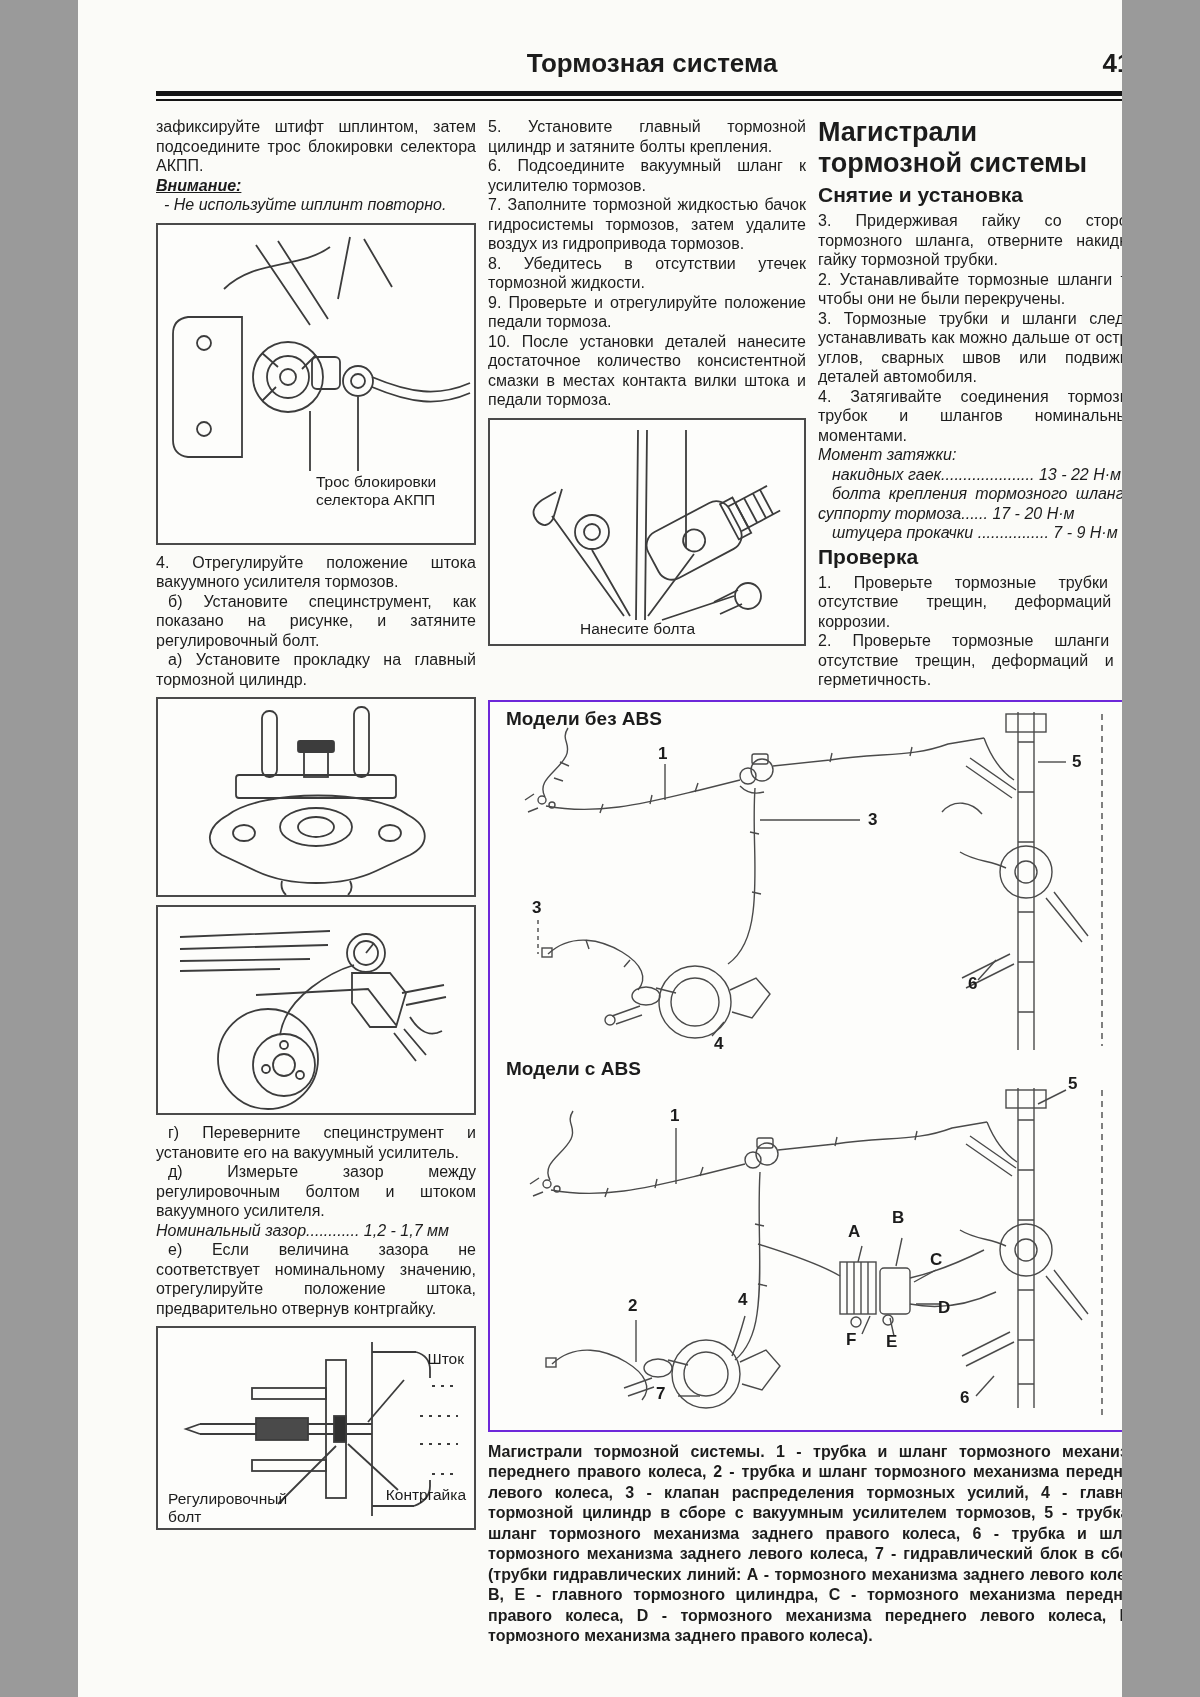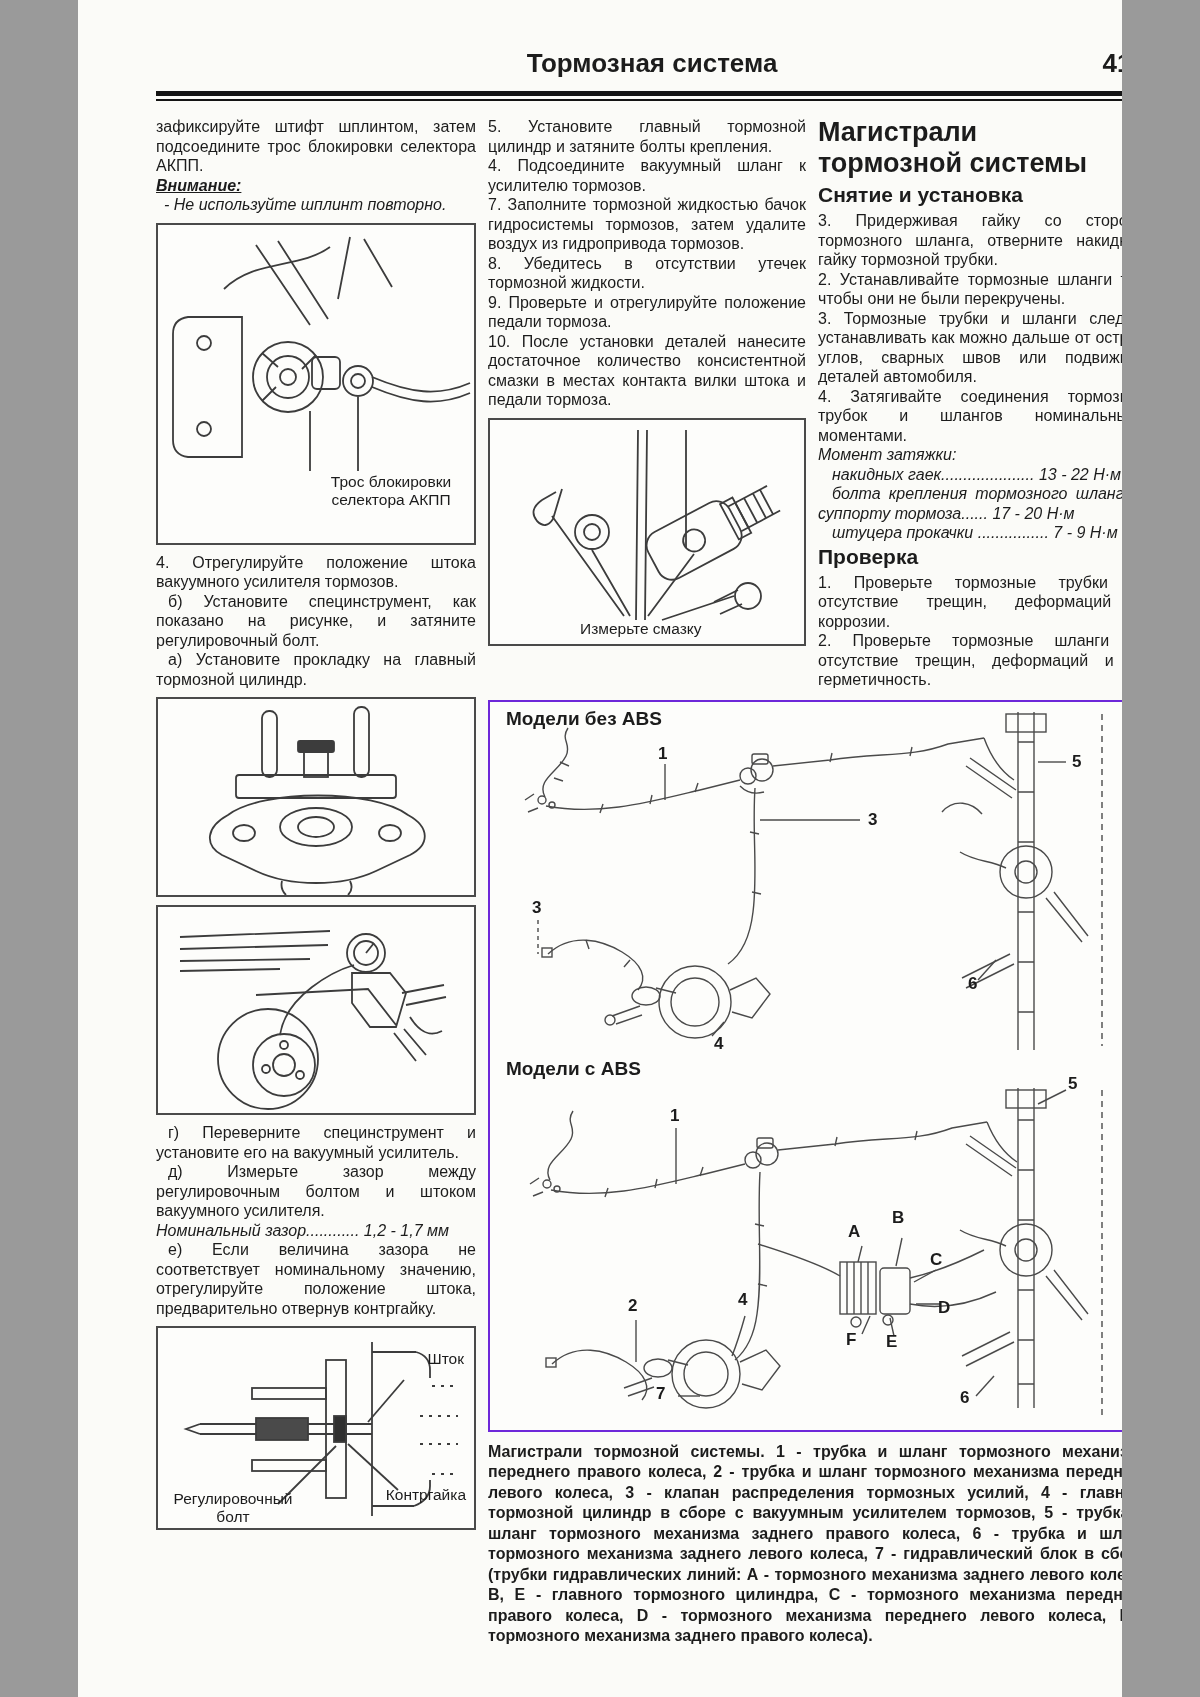--- a/index.html
+++ b/index.html
@@ -15,21 +15,21 @@
   .col-rest{width:660px;flex:none;}
   .row2{display:flex;gap:12px;}
   .col-mid{width:318px;flex:none;}
   .col-right{width:330px;flex:none;}
   p{margin:0;font-size:16px;line-height:19.5px;text-align:justify;}
   p.sub{text-indent:12px;}
   .attention-label{font-style:italic;font-weight:bold;text-decoration:underline;}
   .attention-item{font-style:italic;text-indent:8px;}
   .spec-line{font-style:italic;}
   .spec-indent{text-indent:14px;}
-  .figure{position:relative;border:2px solid #4a4a4a;background:#fdfdfb;margin:8px 0;text-align:center;}
+  .figure{position:relative;border:2px solid #4a4a4a;background:#fdfdfb;margin:8px 0;}
   .figure svg{display:block;width:100%;height:100%;}
   .fig-label{position:absolute;font-size:15.5px;line-height:18px;}
   h1.title{font-size:27px;line-height:31px;font-weight:bold;margin:0 0 3px;width:270px;}
   h2.subhead{font-size:21px;line-height:25px;font-weight:bold;margin:1px 0 4px;}
   .caption{font-weight:bold;margin-top:10px;font-size:16px;line-height:20.5px;text-align:justify;}
   .diagram-box{position:relative;border:2px solid #6d28d9;height:728px;margin-top:10px;background:#fdfdfb;}
   .diagram-heading{position:absolute;font-weight:bold;font-size:19px;}
   .callout{position:absolute;font-weight:bold;font-size:17px;}
   .abs-svg{position:absolute;left:0;}
 </style>
@@ -147,21 +147,21 @@
           <div class="fig-label" style="right:10px;top:22px">Шток</div>
           <div class="fig-label" style="right:8px;top:158px">Контргайка</div>
           <div class="fig-label" style="left:10px;top:162px;width:130px">Регулировочный болт</div>
         </div>
       </div>
 
       <div class="col-rest">
         <div class="row2">
           <div class="col-mid">
             <p>5. Установите главный тормозной цилиндр и затяните болты крепления.</p>
-            <p>4. Подсоедините вакуумный шланг к усилителю тормозов.</p>
+            <p>6. Подсоедините вакуумный шланг к усилителю тормозов.</p>
             <p>7. Заполните тормозной жидкостью бачок гидросистемы тормозов, затем удалите воздух из гидропривода тормозов.</p>
             <p>8. Убедитесь в отсутствии утечек тормозной жидкости.</p>
             <p>9. Проверьте и отрегулируйте положение педали тормоза.</p>
             <p>10. После установки деталей нанесите достаточное количество консистентной смазки в местах контакта вилки штока и педали тормоза.</p>
 
             <div class="figure" style="height:224px">
               <svg viewBox="0 0 314 224">
                 <g stroke="#3c3c3c" fill="none" stroke-width="1.8">
                   <path d="M148,10 L146,200 M157,10 L155,200 M196,10 L196,128"></path>
                   <g transform="rotate(-28 205 120)">
@@ -171,21 +171,21 @@
                     <rect x="244" y="100" width="14" height="40"></rect>
                   </g>
                   <circle cx="102" cy="112" r="17"></circle>
                     <circle cx="102" cy="112" r="8"></circle>
                   <path d="M52,80 q-14,10 -5,21 q9,9 16,-2 l9,-30 M52,80 l14,-8"></path>
                   <circle cx="258" cy="176" r="13"></circle>
                   <path d="M248,170 l-24,12 M252,184 l-22,10"></path>
                   <path d="M62,96 L134,196 M102,130 L140,196 M204,134 L158,196 M244,176 L172,200"></path>
                 </g>
               </svg>
-              <div class="fig-label" style="left:90px;bottom:6px">Измерьте смазку</div>
+              <div class="fig-label" style="left:90px;bottom:6px">Нанесите болта</div>
             </div>
           </div>
 
           <div class="col-right">
             <h1 class="title">Магистрали тормозной системы</h1>
             <h2 class="subhead">Снятие и установка</h2>
             <p>3. Придерживая гайку со стороны тормозного шланга, отверните накидную гайку тормозной трубки.</p>
             <p>2. Устанавливайте тормозные шланги так, чтобы они не были перекручены.</p>
             <p>3. Тормозные трубки и шланги следует устанавливать как можно дальше от острых углов, сварных швов или подвижных деталей автомобиля.</p>
             <p>4. Затягивайте соединения тормозных трубок и шлангов номинальными моментами.</p>

